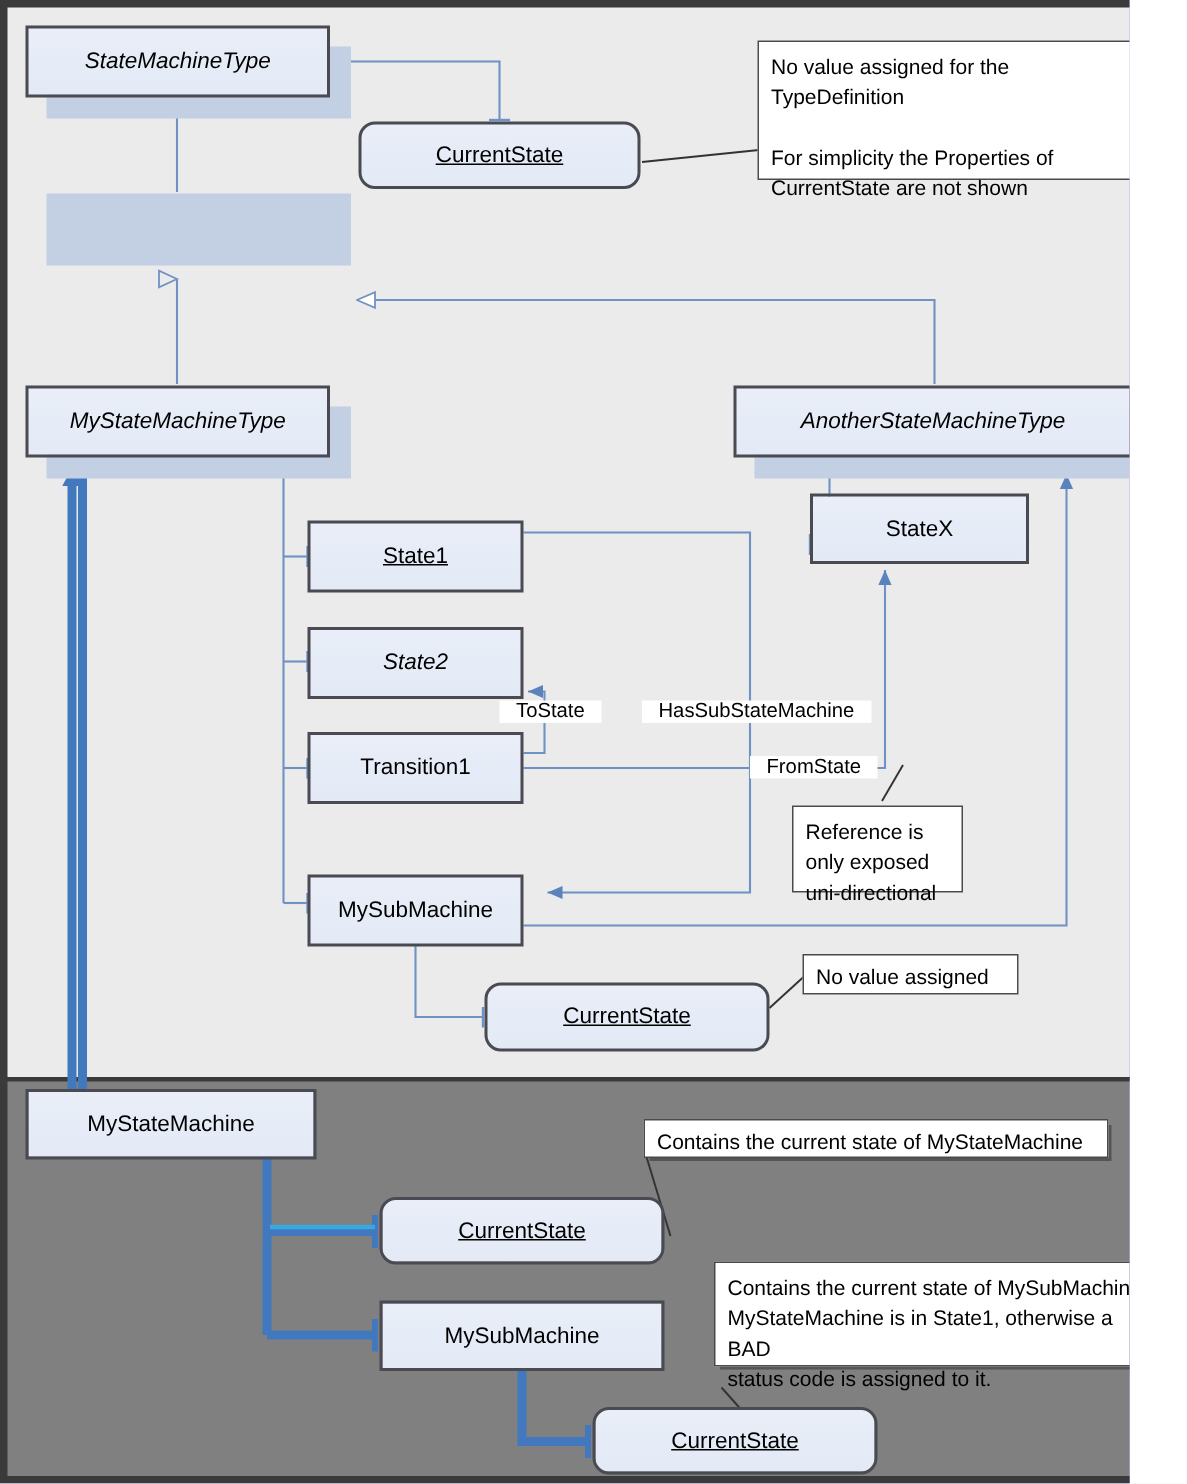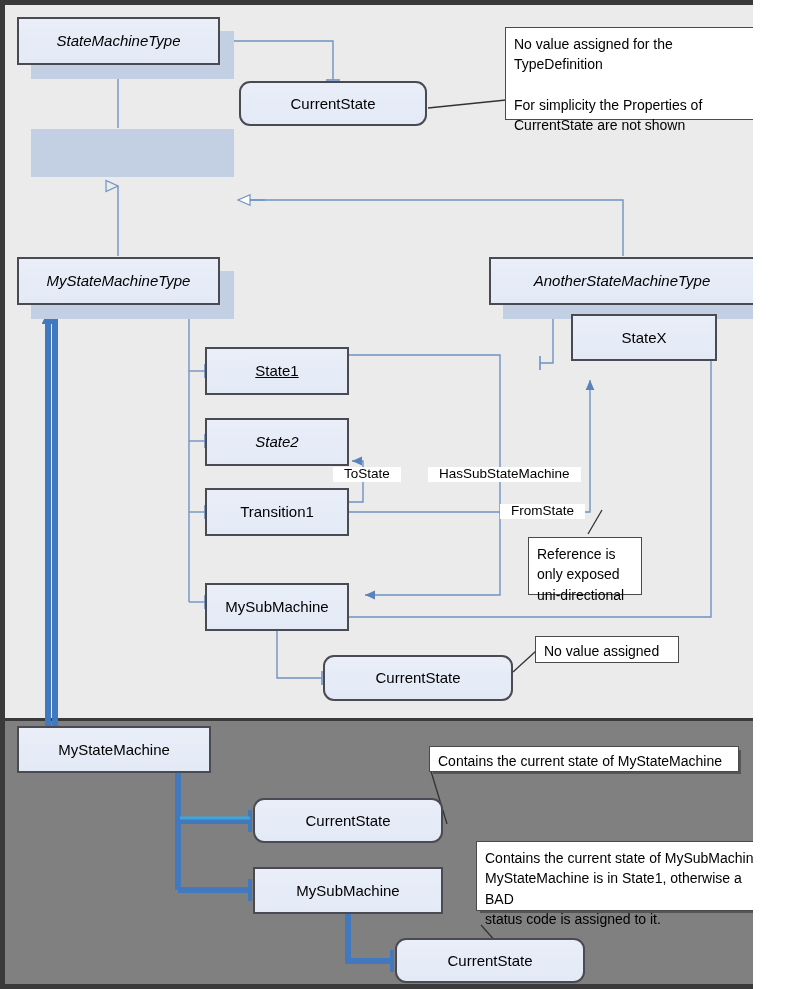--- a/index.html
+++ b/index.html
@@ -24,21 +24,21 @@
   
   .node{
     position:absolute;box-sizing:border-box;
     background:linear-gradient(180deg,#e9eef8 0%,#e3eaf6 100%);
     border:2px solid #4a4a52;
     display:flex;align-items:center;justify-content:center;
     font-size:15px;color:#000;text-align:center;line-height:1.15;
     z-index:6;
   }
   .node.type{ font-style:italic; }
-  .node.rounded{ border-radius:11px; }
+  .node.rounded{ border-radius:11px;text-decoration:underline; }
   .shadow{
     position:absolute;background:#c3cfe3;z-index:4;
   }
 
   
   .note{
     position:absolute;box-sizing:border-box;background:#fff;
     border:1.5px solid #4a4a4a;
     font-size:14px;color:#000;line-height:1.45;
     padding:6px 8px;z-index:8;white-space:pre-line;
@@ -165,21 +165,21 @@
   </div>
 
   <div class="node" style="left:205px;top:488px;width:144px;height:48px;">
     <span>Transition1</span>
   </div>
 
   <div class="node" style="left:205px;top:583px;width:144px;height:48px;">
     <span>MySubMachine</span>
   </div>
 
-  <div class="node" style="left:540px;top:314px;width:146px;height:47px;margin-left:31px;">
+  <div class="node" style="left:540px;top:329px;width:146px;height:47px;">
     <span>StateX</span>
   </div>
 
   <div class="node rounded" style="left:323px;top:655px;width:190px;height:46px;">
     <span>CurrentState</span>
   </div>
 
   <div class="elabel" style="left:333px;top:467px;">ToState</div>
   <div class="elabel" style="left:428px;top:467px;">HasSubStateMachine</div>
   <div class="elabel" style="left:500px;top:504px;">FromState</div>

